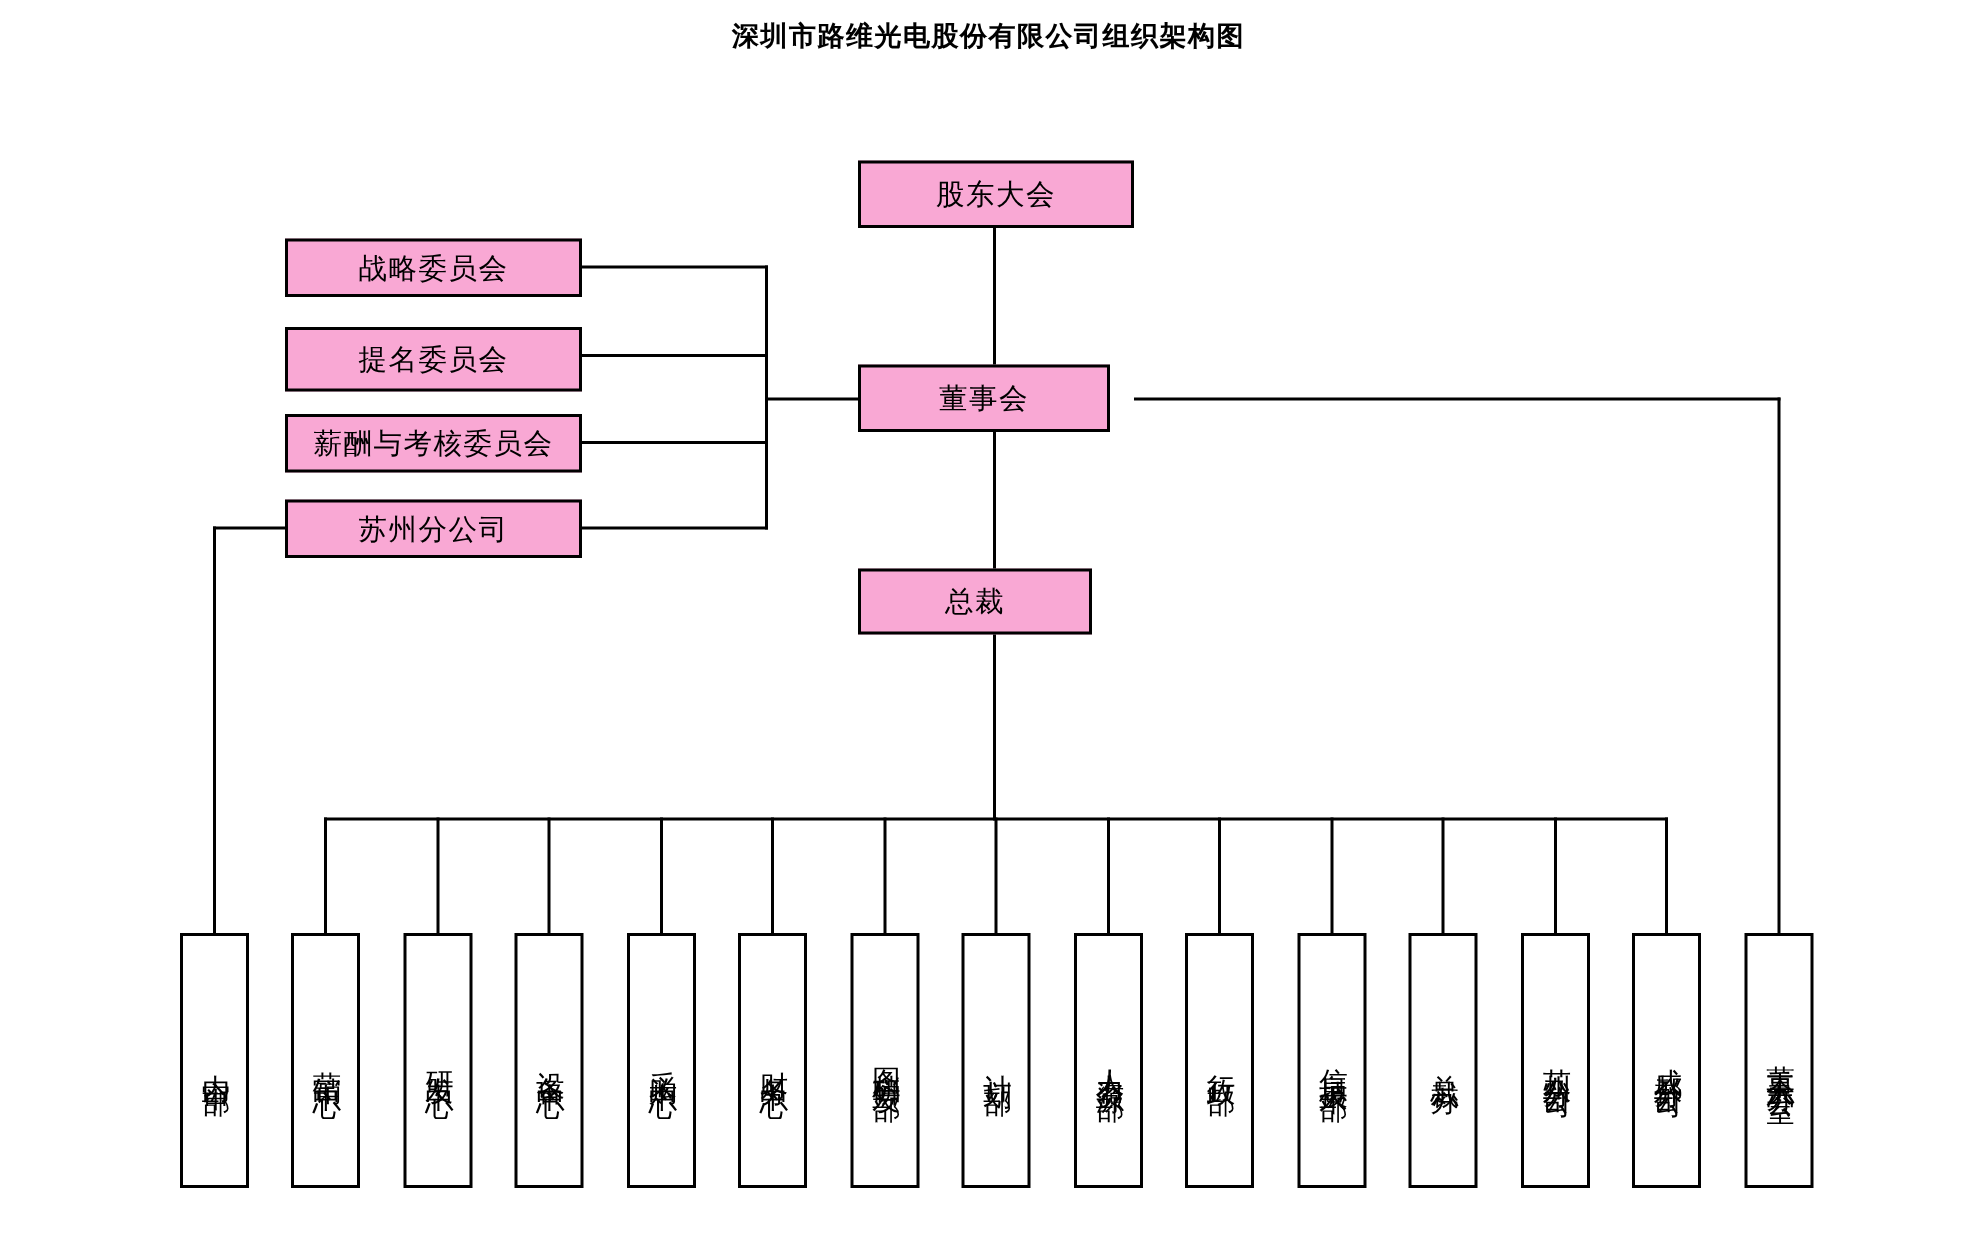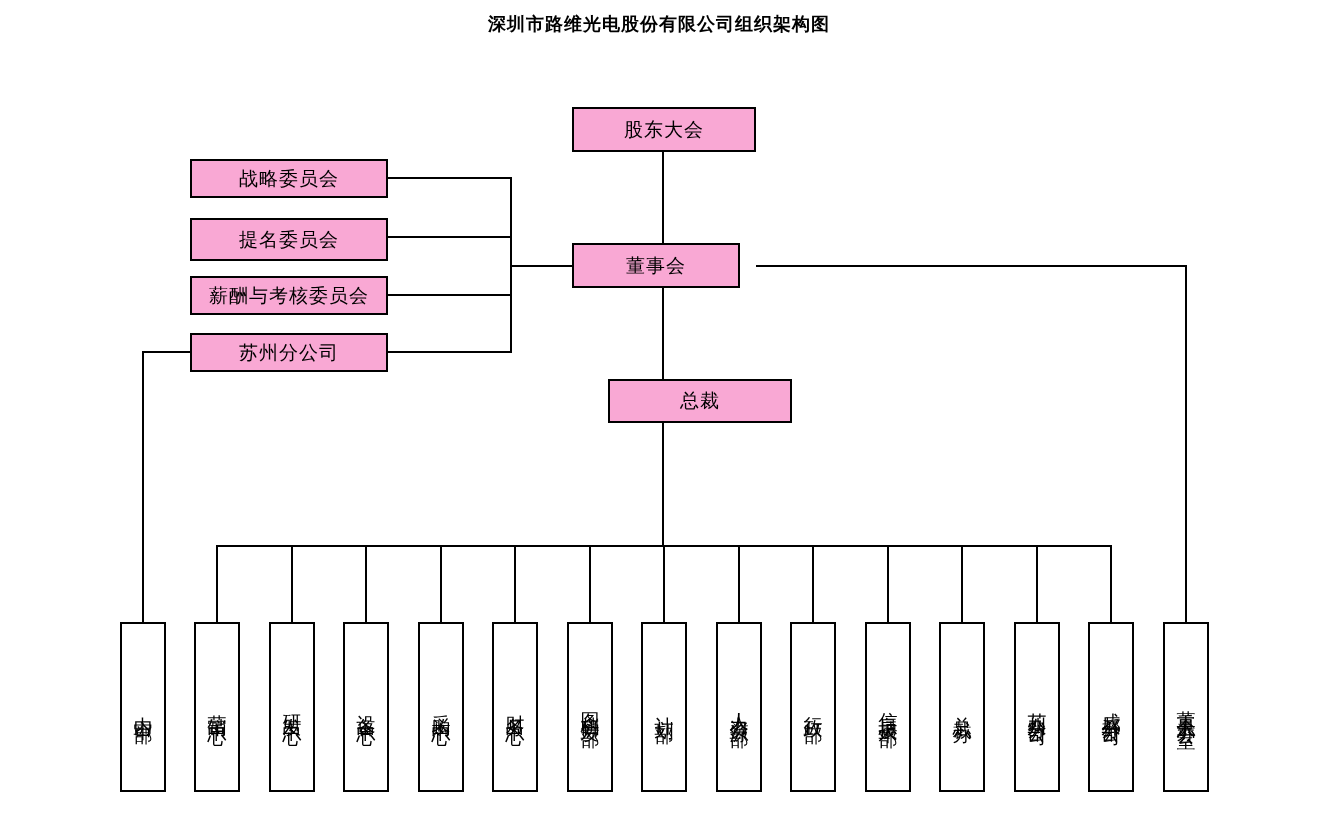--- a/index.html
+++ b/index.html
@@ -55,21 +55,21 @@
 <div class="title">深圳市路维光电股份有限公司组织架构图</div>
 
 <div class="box" style="left:572px; top:107px; width:184px; height:45px;">
   <span>股东大会</span>
 </div>
 
 <div class="box" style="left:572px; top:243px; width:168px; height:45px;">
   <span>董事会</span>
 </div>
 
-<div class="box" style="left:572px; top:379px; width:184px; height:44px;margin-left:36px;">
+<div class="box" style="left:572px; top:379px; width:156px; height:44px;">
   <span>总裁</span>
 </div>
 
 <div class="box" style="left:190px; top:159px; width:198px; height:39px;">
   <span>战略委员会</span>
 </div>
 <div class="box" style="left:190px; top:218px; width:198px; height:43px;">
   <span>提名委员会</span>
 </div>
 <div class="box" style="left:190px; top:276px; width:198px; height:39px;">

